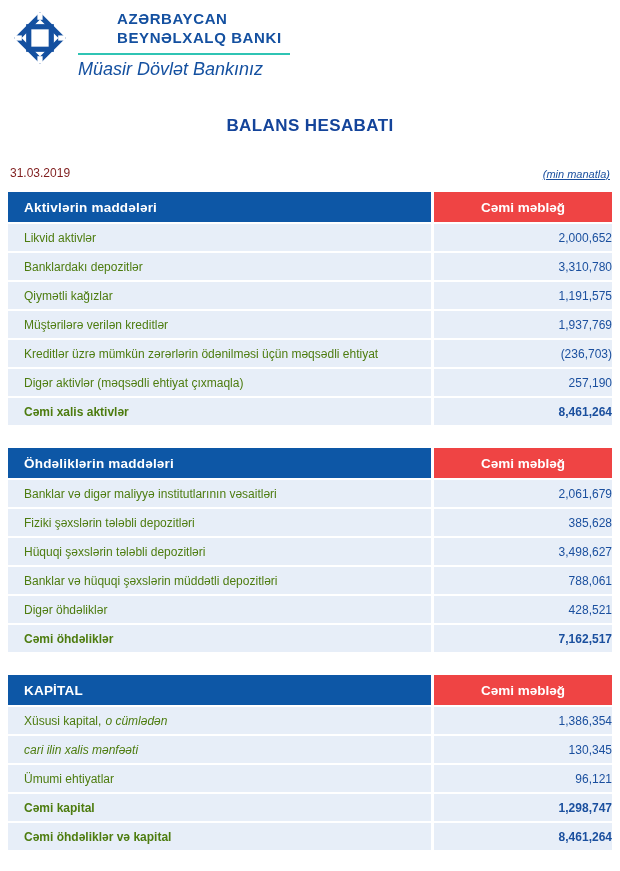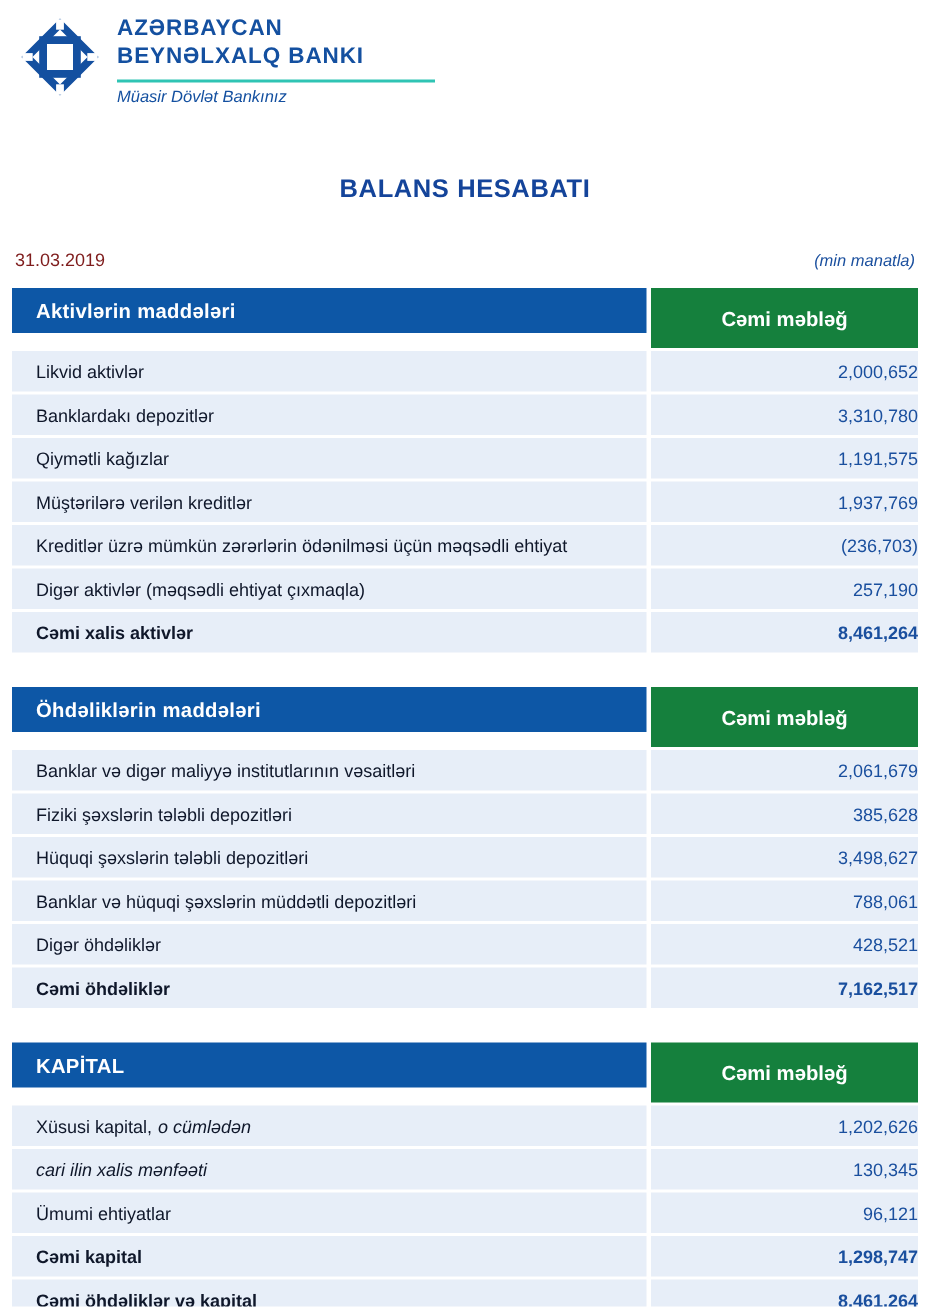--- a/index.html
+++ b/index.html
@@ -28,30 +28,31 @@
   }
   .brand-logo { flex: 0 0 auto; margin-top: 2px; }
   .brand-text { display: flex; flex-direction: column; }
   .brand-name {
     font-weight: 700;
     font-size: 15px;
     letter-spacing: 0.6px;
     line-height: 1.25;
     color: #1450a0;
     white-space: pre-line;
+    margin-left: 39px;
   }
   .brand-rule {
     height: 2px;
     width: 212px;
     background: #2fc4b4;
     margin: 5px 0 4px 0;
   }
   .brand-tagline {
     font-style: italic;
-    font-size: 11px;
+    font-size: 18px;
     color: #1450a0;
   }
 
   
   .title {
     margin-top: 34px;
     text-align: center;
     font-weight: 700;
     font-size: 17px;
     letter-spacing: 0.4px;
@@ -60,21 +61,21 @@
 
   
   .meta-row {
     margin-top: 30px;
     display: flex;
     justify-content: space-between;
     align-items: flex-end;
     padding: 0 2px;
   }
   .meta-date { font-size: 12px; color: #7f1d1d; }
-  .meta-unit { font-size: 11px; font-style: italic; color: #1a4f9e; }
+  .meta-unit { font-size: 11px; font-style: italic; color: #1a4f9e; text-decoration: underline; }
 
   
   .table { margin-top: 12px; }
   .table + .table { margin-top: 23px; }
 
   .t-head {
     display: flex;
     gap: 3px;
     margin-bottom: 2px;
   }
@@ -85,44 +86,44 @@
     font-weight: 700;
     font-size: 13.5px;
     height: 30px;
     display: flex;
     align-items: center;
     padding-left: 16px;
     letter-spacing: 0.2px;
   }
   .t-head .h-amount {
     flex: 0 0 178px;
-    background: #15803d;
+    background: #ef4444;
     color: #ffffff;
     font-weight: 700;
     font-size: 13.5px;
-    height: 40px;
+    height: 30px;
     display: flex;
     align-items: center;
     justify-content: center;
   }
 
   .t-row {
     display: flex;
     gap: 3px;
     margin-bottom: 2px;
   }
   .t-row .c-label {
     flex: 1 1 auto;
     background: #e7eef8;
     height: 27px;
     display: flex;
     align-items: center;
     padding-left: 16px;
     font-size: 12px;
-    color: #0f172a;
+    color: #4d7c0f;
   }
   .t-row .c-value {
     flex: 0 0 178px;
     background: #e7eef8;
     height: 27px;
     display: flex;
     align-items: center;
     justify-content: flex-end;
     font-size: 12px;
     color: #1a4f9e;
@@ -236,21 +237,21 @@
   <div class="table">
     <div class="t-head">
       <div class="h-label">KAPİTAL</div>
       <div class="h-amount">Cəmi məbləğ</div>
     </div>
     <div class="t-row">
       <div class="c-label">
         <span class="label-part">Xüsusi kapital,</span>
         <span class="label-part italic">o cümlədən</span>
       </div>
-      <div class="c-value">1,202,626</div>
+      <div class="c-value">1,386,354</div>
     </div>
     <div class="t-row">
       <div class="c-label italic">cari ilin xalis mənfəəti</div>
       <div class="c-value">130,345</div>
     </div>
     <div class="t-row">
       <div class="c-label">Ümumi ehtiyatlar</div>
       <div class="c-value">96,121</div>
     </div>
     <div class="t-row bold">

